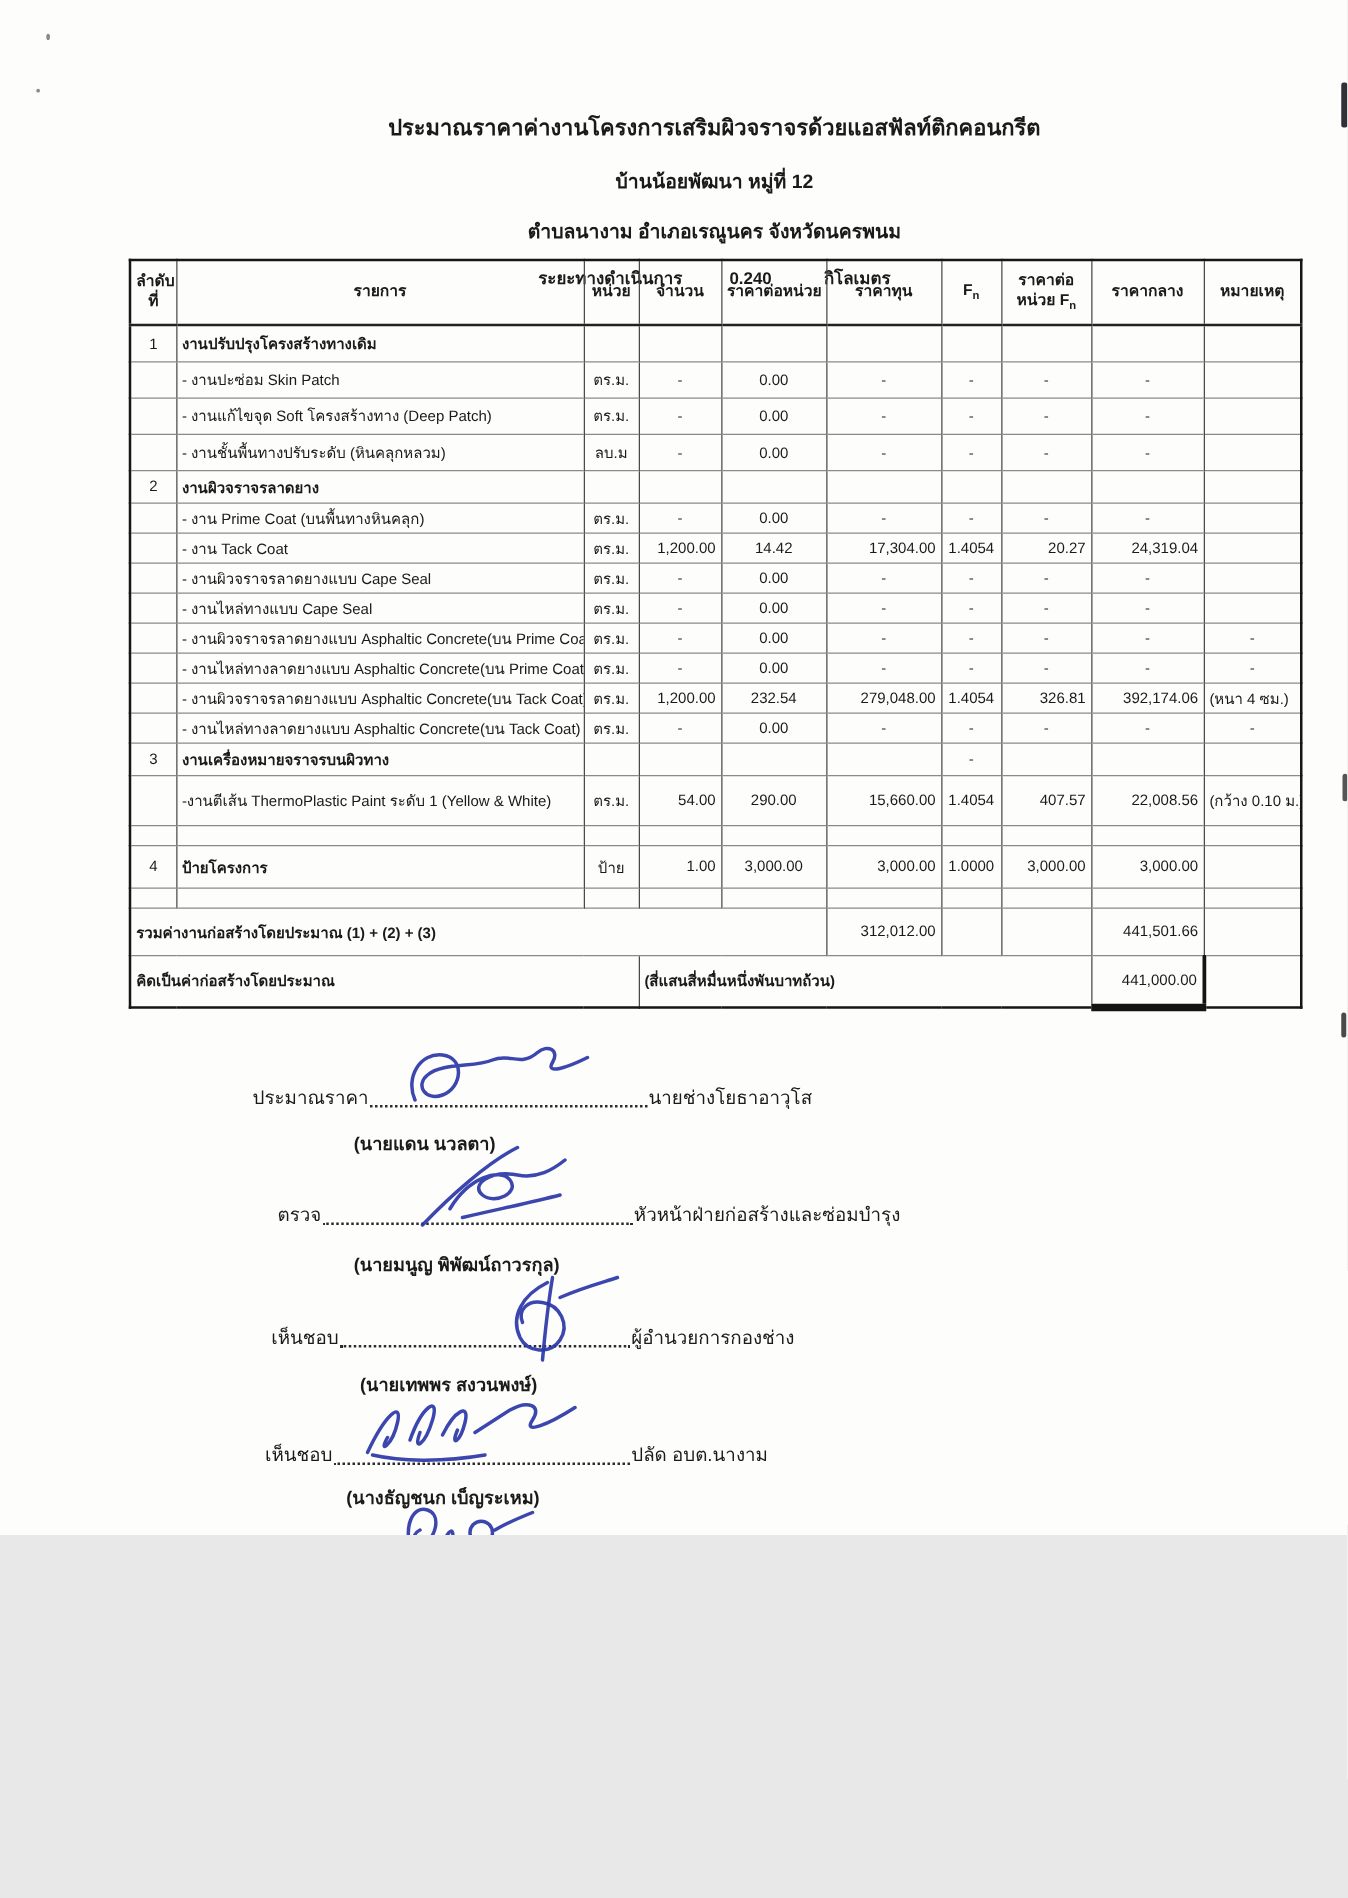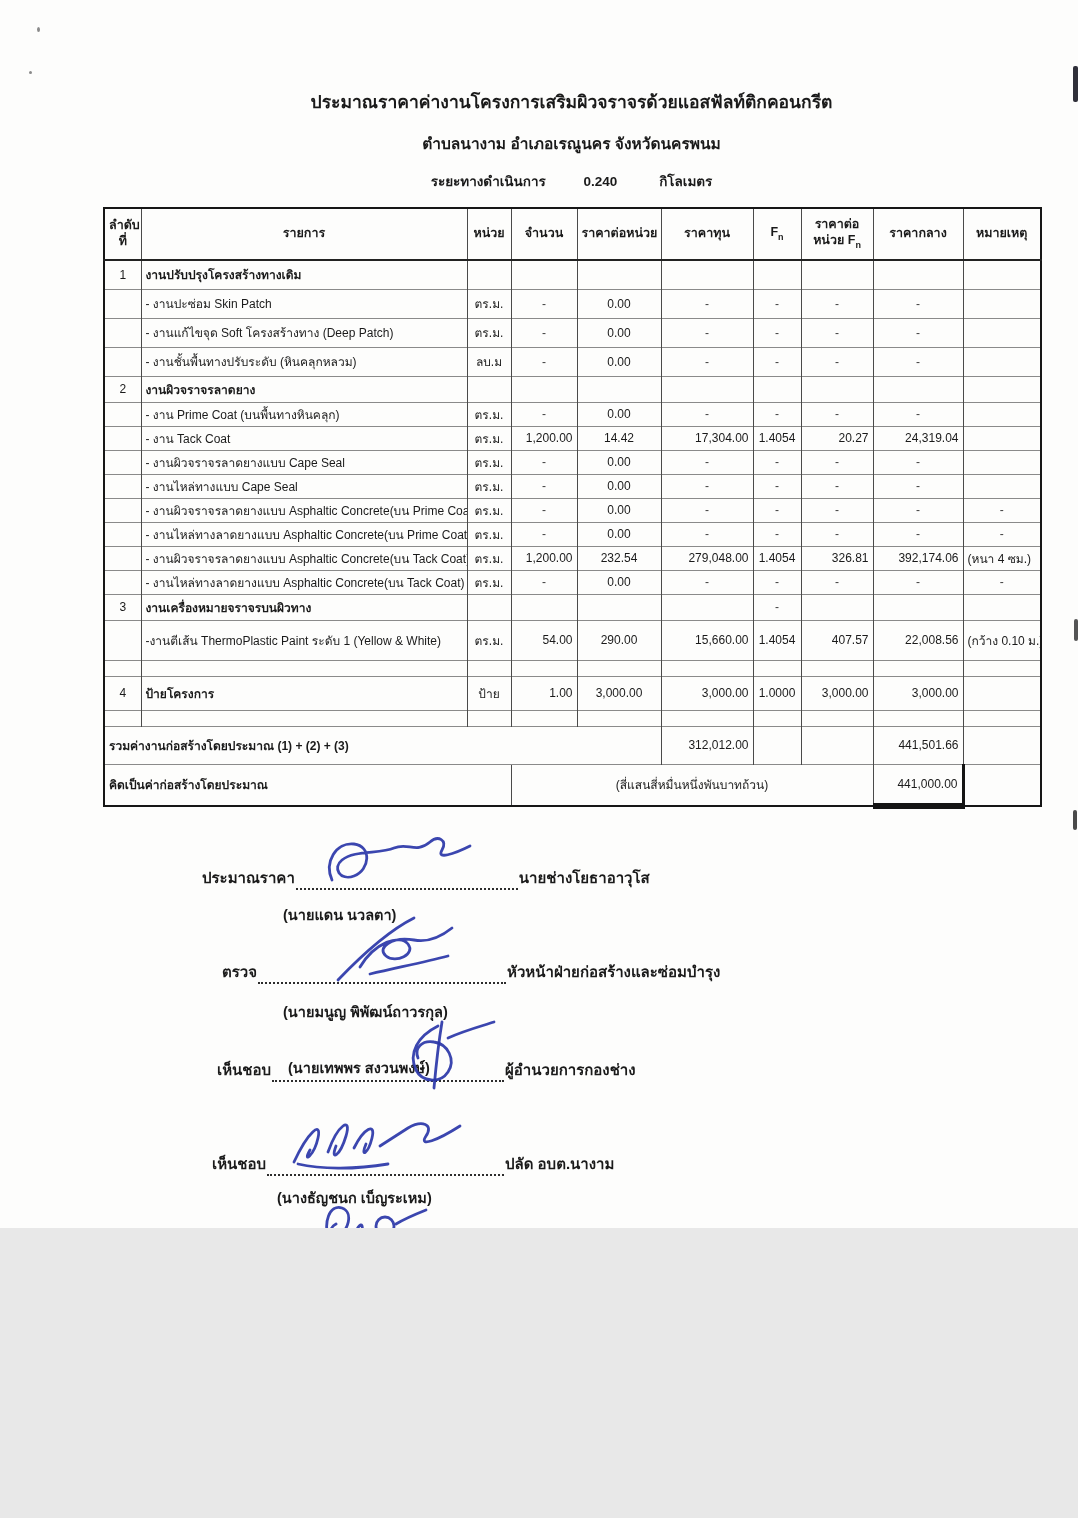--- a/index.html
+++ b/index.html
@@ -24,24 +24,24 @@
   td.c0{text-align:center;}
   td.c1{padding-left:9px;}
   td.c3{padding-right:8px;} td.c5{padding-right:7px;} td.c7{padding-right:7px;} td.c8{padding-right:11px;}
   td.c9{font-size:10px;text-align:left;padding:0 1px;}
   td.dash{text-align:center;color:#3d3d3d;}
   tr.bold td.c1{font-weight:bold;}
   sub.fn{font-size:9px;}
   tr.sumrow td{height:37px;}
   tr.estrow td{height:38px;}
   .sumlabel{font-weight:bold;font-size:13px;padding-left:13px;}
-  .estwords{font-weight:normal;font-size:13.5px;text-align:center;}
+  .estwords{font-weight:bold;font-size:13.5px;}
   td.grand{border:3px solid #141414;border-bottom:6px solid #141414;text-align:right;padding-right:11px;}
   
-  .sigrow{position:absolute;display:flex;align-items:flex-end;font-size:15px;font-weight:bold;white-space:nowrap;}
+  .sigrow{position:absolute;display:flex;align-items:center;font-size:15px;font-weight:normal;white-space:nowrap;}
   .dots{display:inline-block;border-bottom:2px dotted #2c2c2c;height:13px;margin:0 1px;}
   .signame{position:absolute;font-size:14.5px;font-weight:bold;white-space:nowrap;}
   .sigink{position:absolute;pointer-events:none;}
   .sigink path{fill:none;stroke:#2a36a8;stroke-width:2.8;stroke-linecap:round;stroke-linejoin:round;opacity:.92;}
   
   .speck{position:absolute;background:#8a8a8a;border-radius:50%;}
   .edge-art{position:absolute;background:#30303a;border-radius:2px;}
 </style>
 </head>
 <body>
@@ -49,20 +49,21 @@
 <div class="page">
 
   <div class="speck" style="left:37px;top:27px;width:3px;height:5px;"></div>
   <div class="speck" style="left:29px;top:71px;width:3px;height:3px;"></div>
   <div class="edge-art" style="right:0;top:66px;width:5px;height:36px;"></div>
   <div class="edge-art" style="right:0;top:619px;width:4px;height:22px;background:#555;"></div>
   <div class="edge-art" style="right:1px;top:810px;width:4px;height:20px;background:#4a4a4a;"></div>
 
   <div class="titles">
     <div class="t1">ประมาณราคาค่างานโครงการเสริมผิวจราจรด้วยแอสฟัลท์ติกคอนกรีต</div>
+    <div class="t2">บ้านน้อยพัฒนา หมู่ที่ 12</div>
     <div class="t3">ตำบลนางาม อำเภอเรณูนคร จังหวัดนครพนม</div>
     <div class="t4">
       <span>ระยะทางดำเนินการ</span>
       <span class="gap1">0.240</span>
       <span class="gap2">กิโลเมตร</span>
     </div>
   </div>
 
   <table class="est">
     <colgroup>
@@ -336,21 +337,21 @@
     <span class="dots" style="width:248px;"></span>
     <span>หัวหน้าฝ่ายก่อสร้างและซ่อมบำรุง</span>
   </div>
   <div class="signame" style="top:1000px;left:283px;">(นายมนูญ  พิพัฒน์ถาวรกุล)</div>
 
   <div class="sigrow" style="top:1058px;left:217px;">
     <span>เห็นชอบ</span>
     <span class="dots" style="width:232px;"></span>
     <span>ผู้อำนวยการกองช่าง</span>
   </div>
-  <div class="signame" style="top:1056px;left:288px;">(นายเทพพร  สงวนพงษ์)</div>
+  <div class="signame" style="top:1096px;left:288px;">(นายเทพพร  สงวนพงษ์)</div>
 
   <div class="sigrow" style="top:1152px;left:212px;">
     <span>เห็นชอบ</span>
     <span class="dots" style="width:237px;"></span>
     <span>ปลัด อบต.นางาม</span>
   </div>
   <div class="signame" style="top:1186px;left:277px;">(นางธัญชนก  เบ็ญระเหม)</div>
 
   <div class="sigrow" style="top:1240px;left:217px;">
     <span>อนุมัติ</span>

